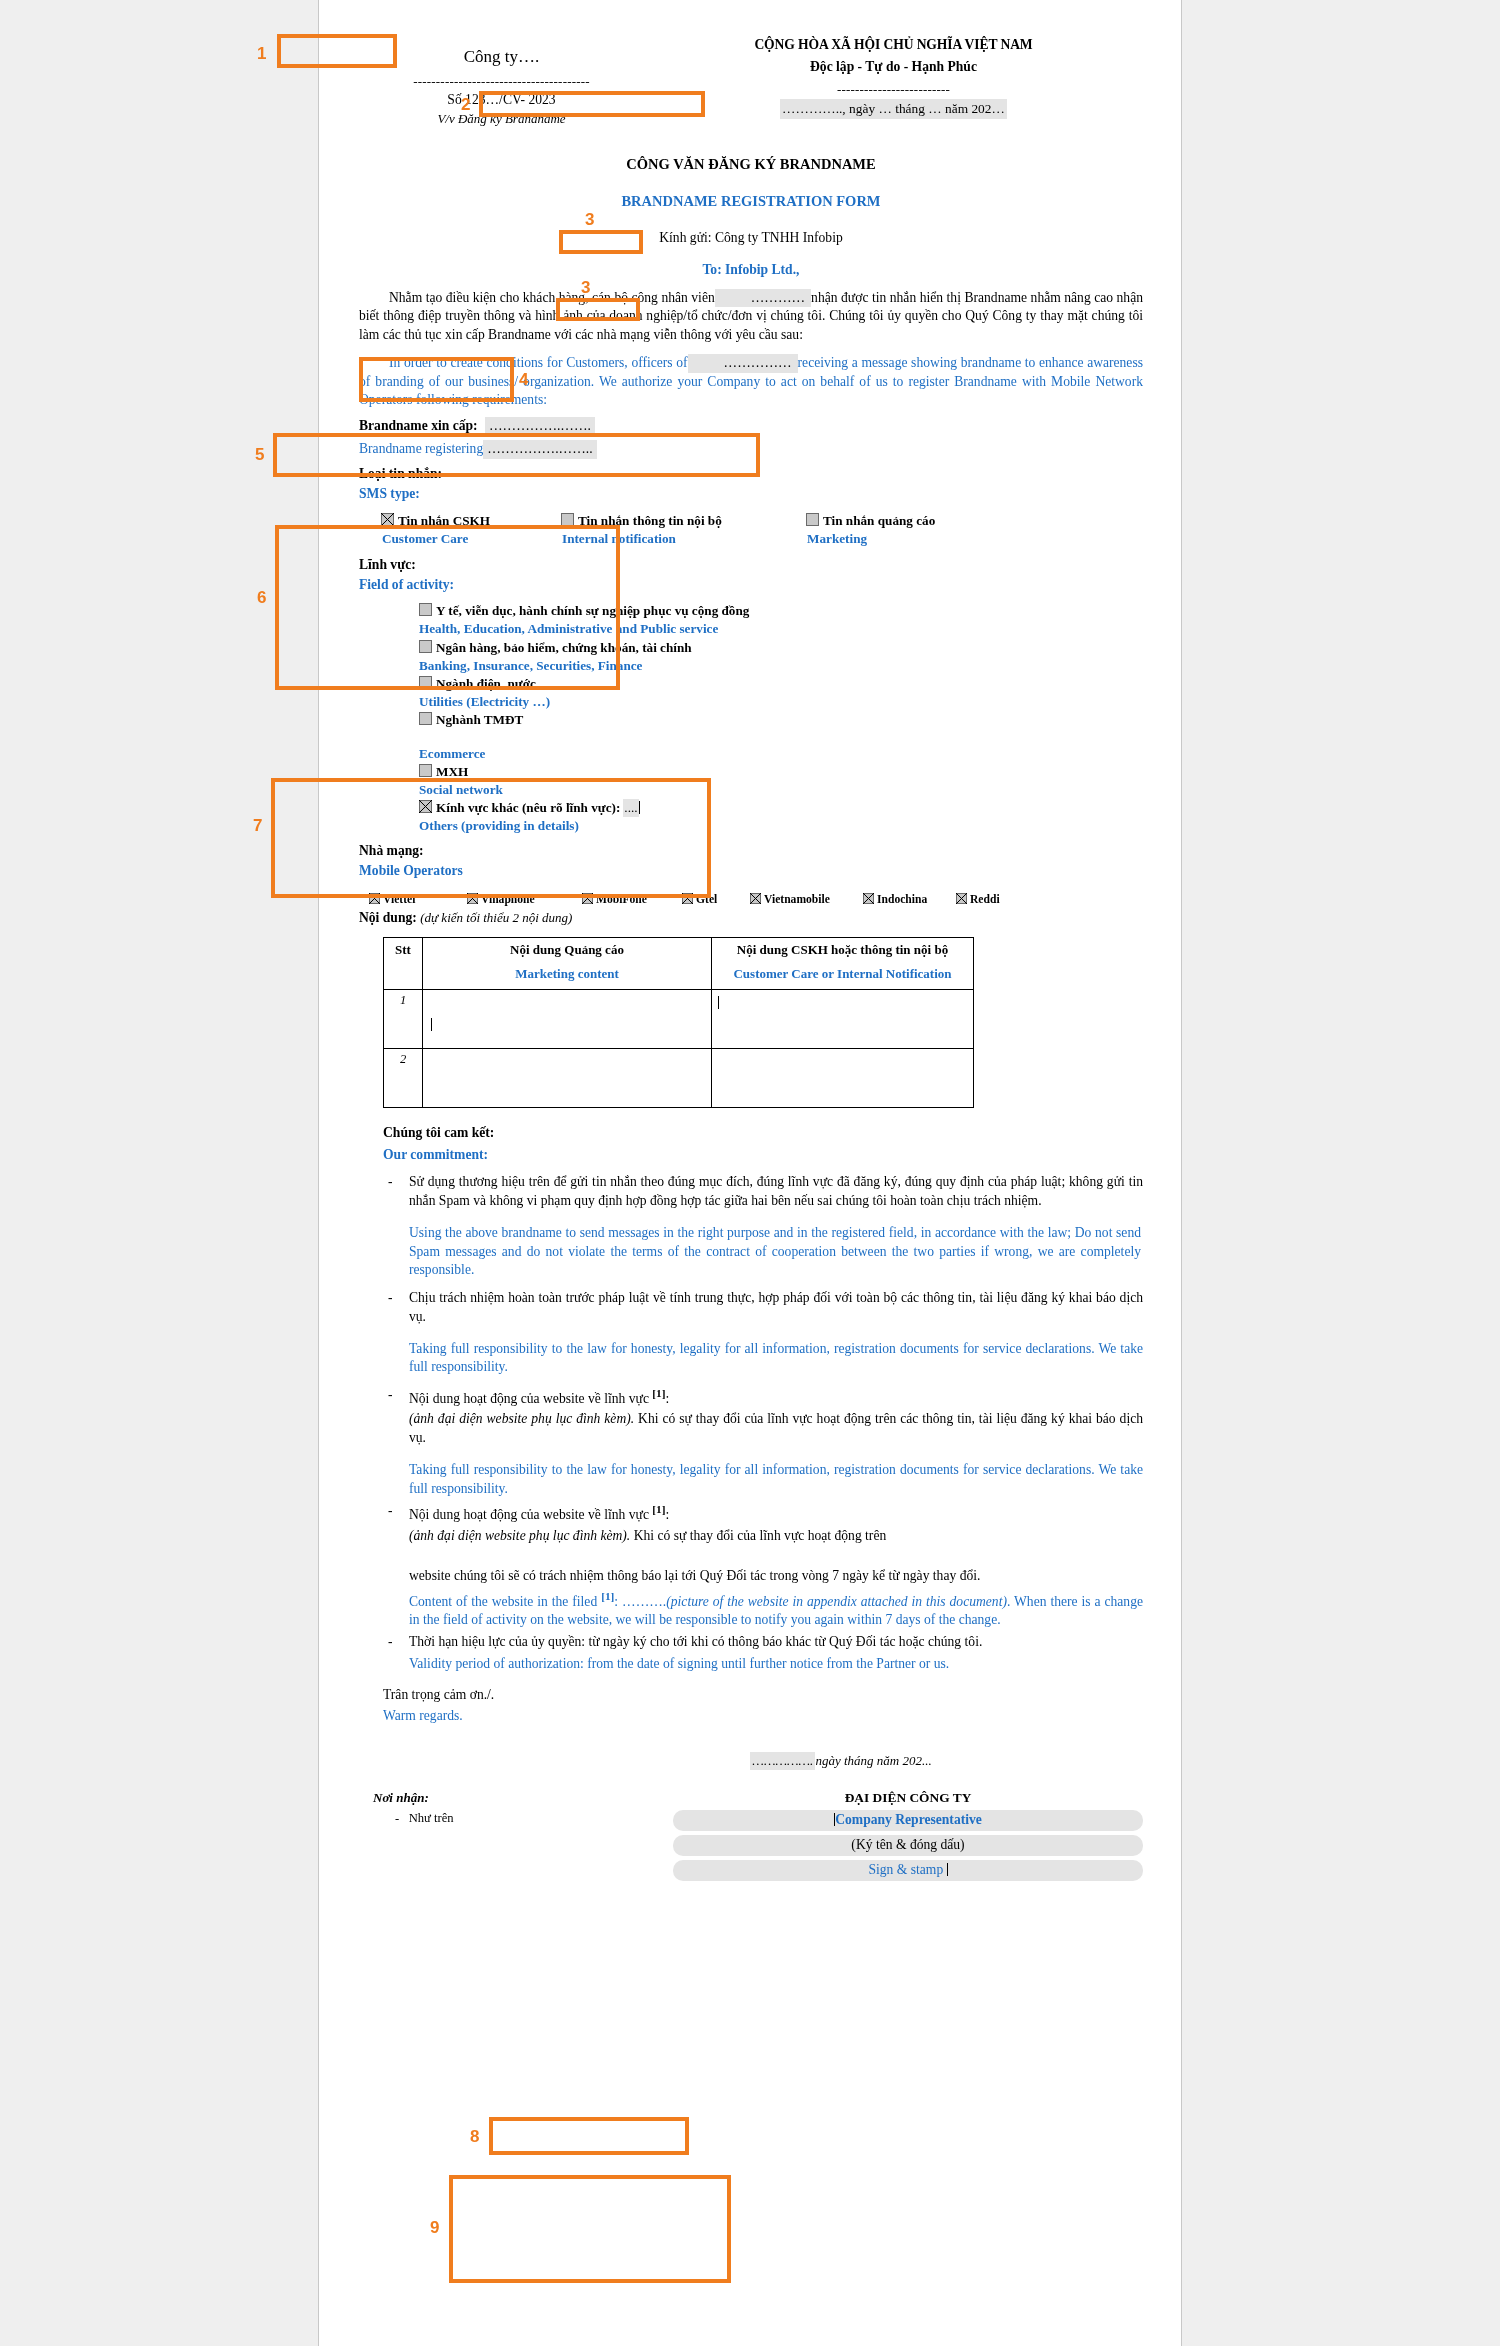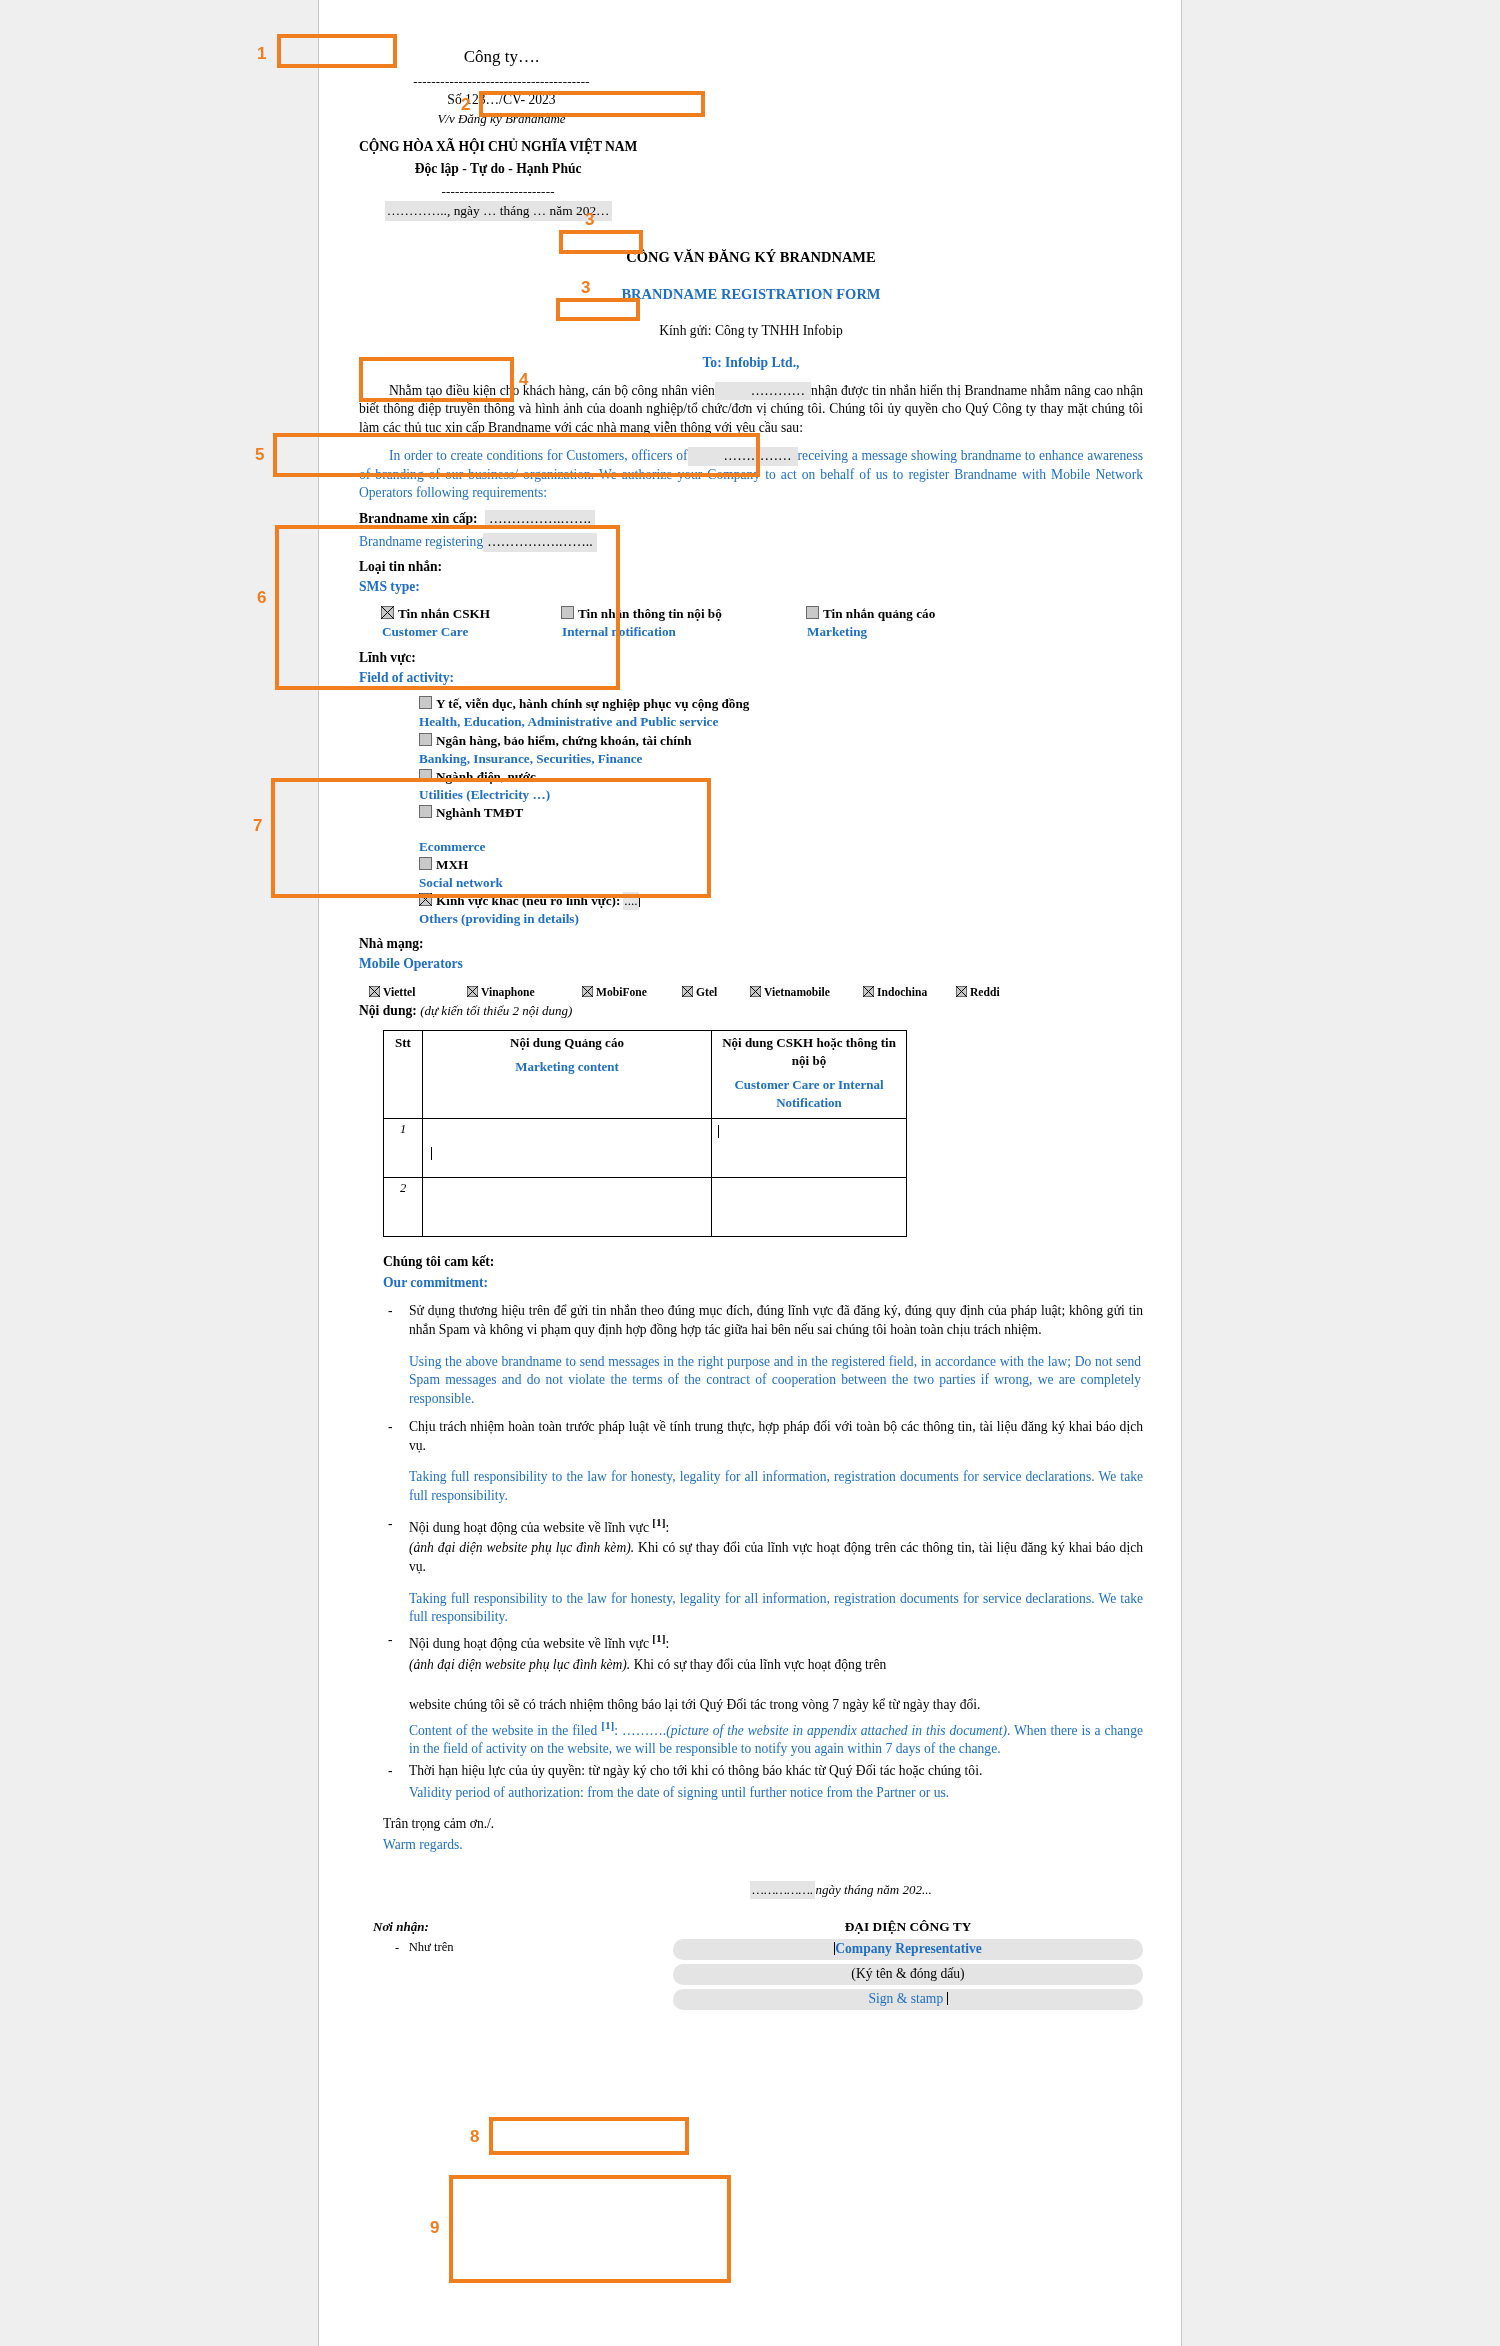--- a/index.html
+++ b/index.html
@@ -39,21 +39,21 @@
   }
   .annnum{
     position:absolute;
     color:#f07d1e;
     font-family:"Liberation Sans","DejaVu Sans",sans-serif;
     font-weight:bold;font-size:17px;
     z-index:6;
   }
 
   
-  .hdr{display:flex;align-items:flex-start;flex-direction:column;}
+  .hdr{display:flex;align-items:flex-start;}
   .hdr-l{width:285px;text-align:center;padding-top:16px;}
   .hdr-r{flex:1;text-align:center;padding-top:10px;}
   .dashline{font-size:13px;letter-spacing:0.2px;line-height:1;margin:4px 0 3px;}
   .smallit{font-style:italic;font-size:13px;}
   .field{
     background:#e4e4e4;
     display:inline-block;
   }
   .cy-box{font-size:17px;padding:3px 16px;display:inline-block;}
 
@@ -86,21 +86,21 @@
 
   .foa{padding:7px 0 6px 60px;}
   .foa .row-vn{font-weight:bold;font-size:13.2px;}
   .foa .row-en{color:#1f6fc4;font-weight:bold;font-size:13.2px;}
 
   .ops{display:flex;font-size:11.6px;font-weight:bold;padding-left:10px;gap:0;}
   .ops .op{white-space:nowrap;}
   .ops .cb{width:9px;height:9px;margin-right:3px;}
   .ops .cb.x::before,.ops .cb.x::after{width:11px;height:11px;}
 
-  table.ct{border-collapse:collapse;width:524px;margin:9px 0 0 24px;}
+  table.ct{border-collapse:collapse;width:591px;margin:9px 0 0 24px;}
   table.ct td,table.ct th{border:1px solid #000;padding:2px 4px;vertical-align:top;}
   table.ct .hcell{text-align:center;font-weight:bold;font-size:13px;padding:3px 4px 6px;}
   table.ct .hcell .en{display:block;margin-top:6px;}
   table.ct .stt{width:30px;text-align:center;font-style:italic;font-size:12.5px;}
   table.ct .cellbody{height:54px;}
   .caret{display:inline-block;width:1px;height:13px;background:#000;vertical-align:-2px;}
 
   ul.dash{list-style:none;margin:6px 0 0 0;padding:0;}
   ul.dash > li{position:relative;padding-left:26px;margin-top:9px;text-align:justify;}
   ul.dash > li::before{content:"-";position:absolute;left:5px;top:0;}

